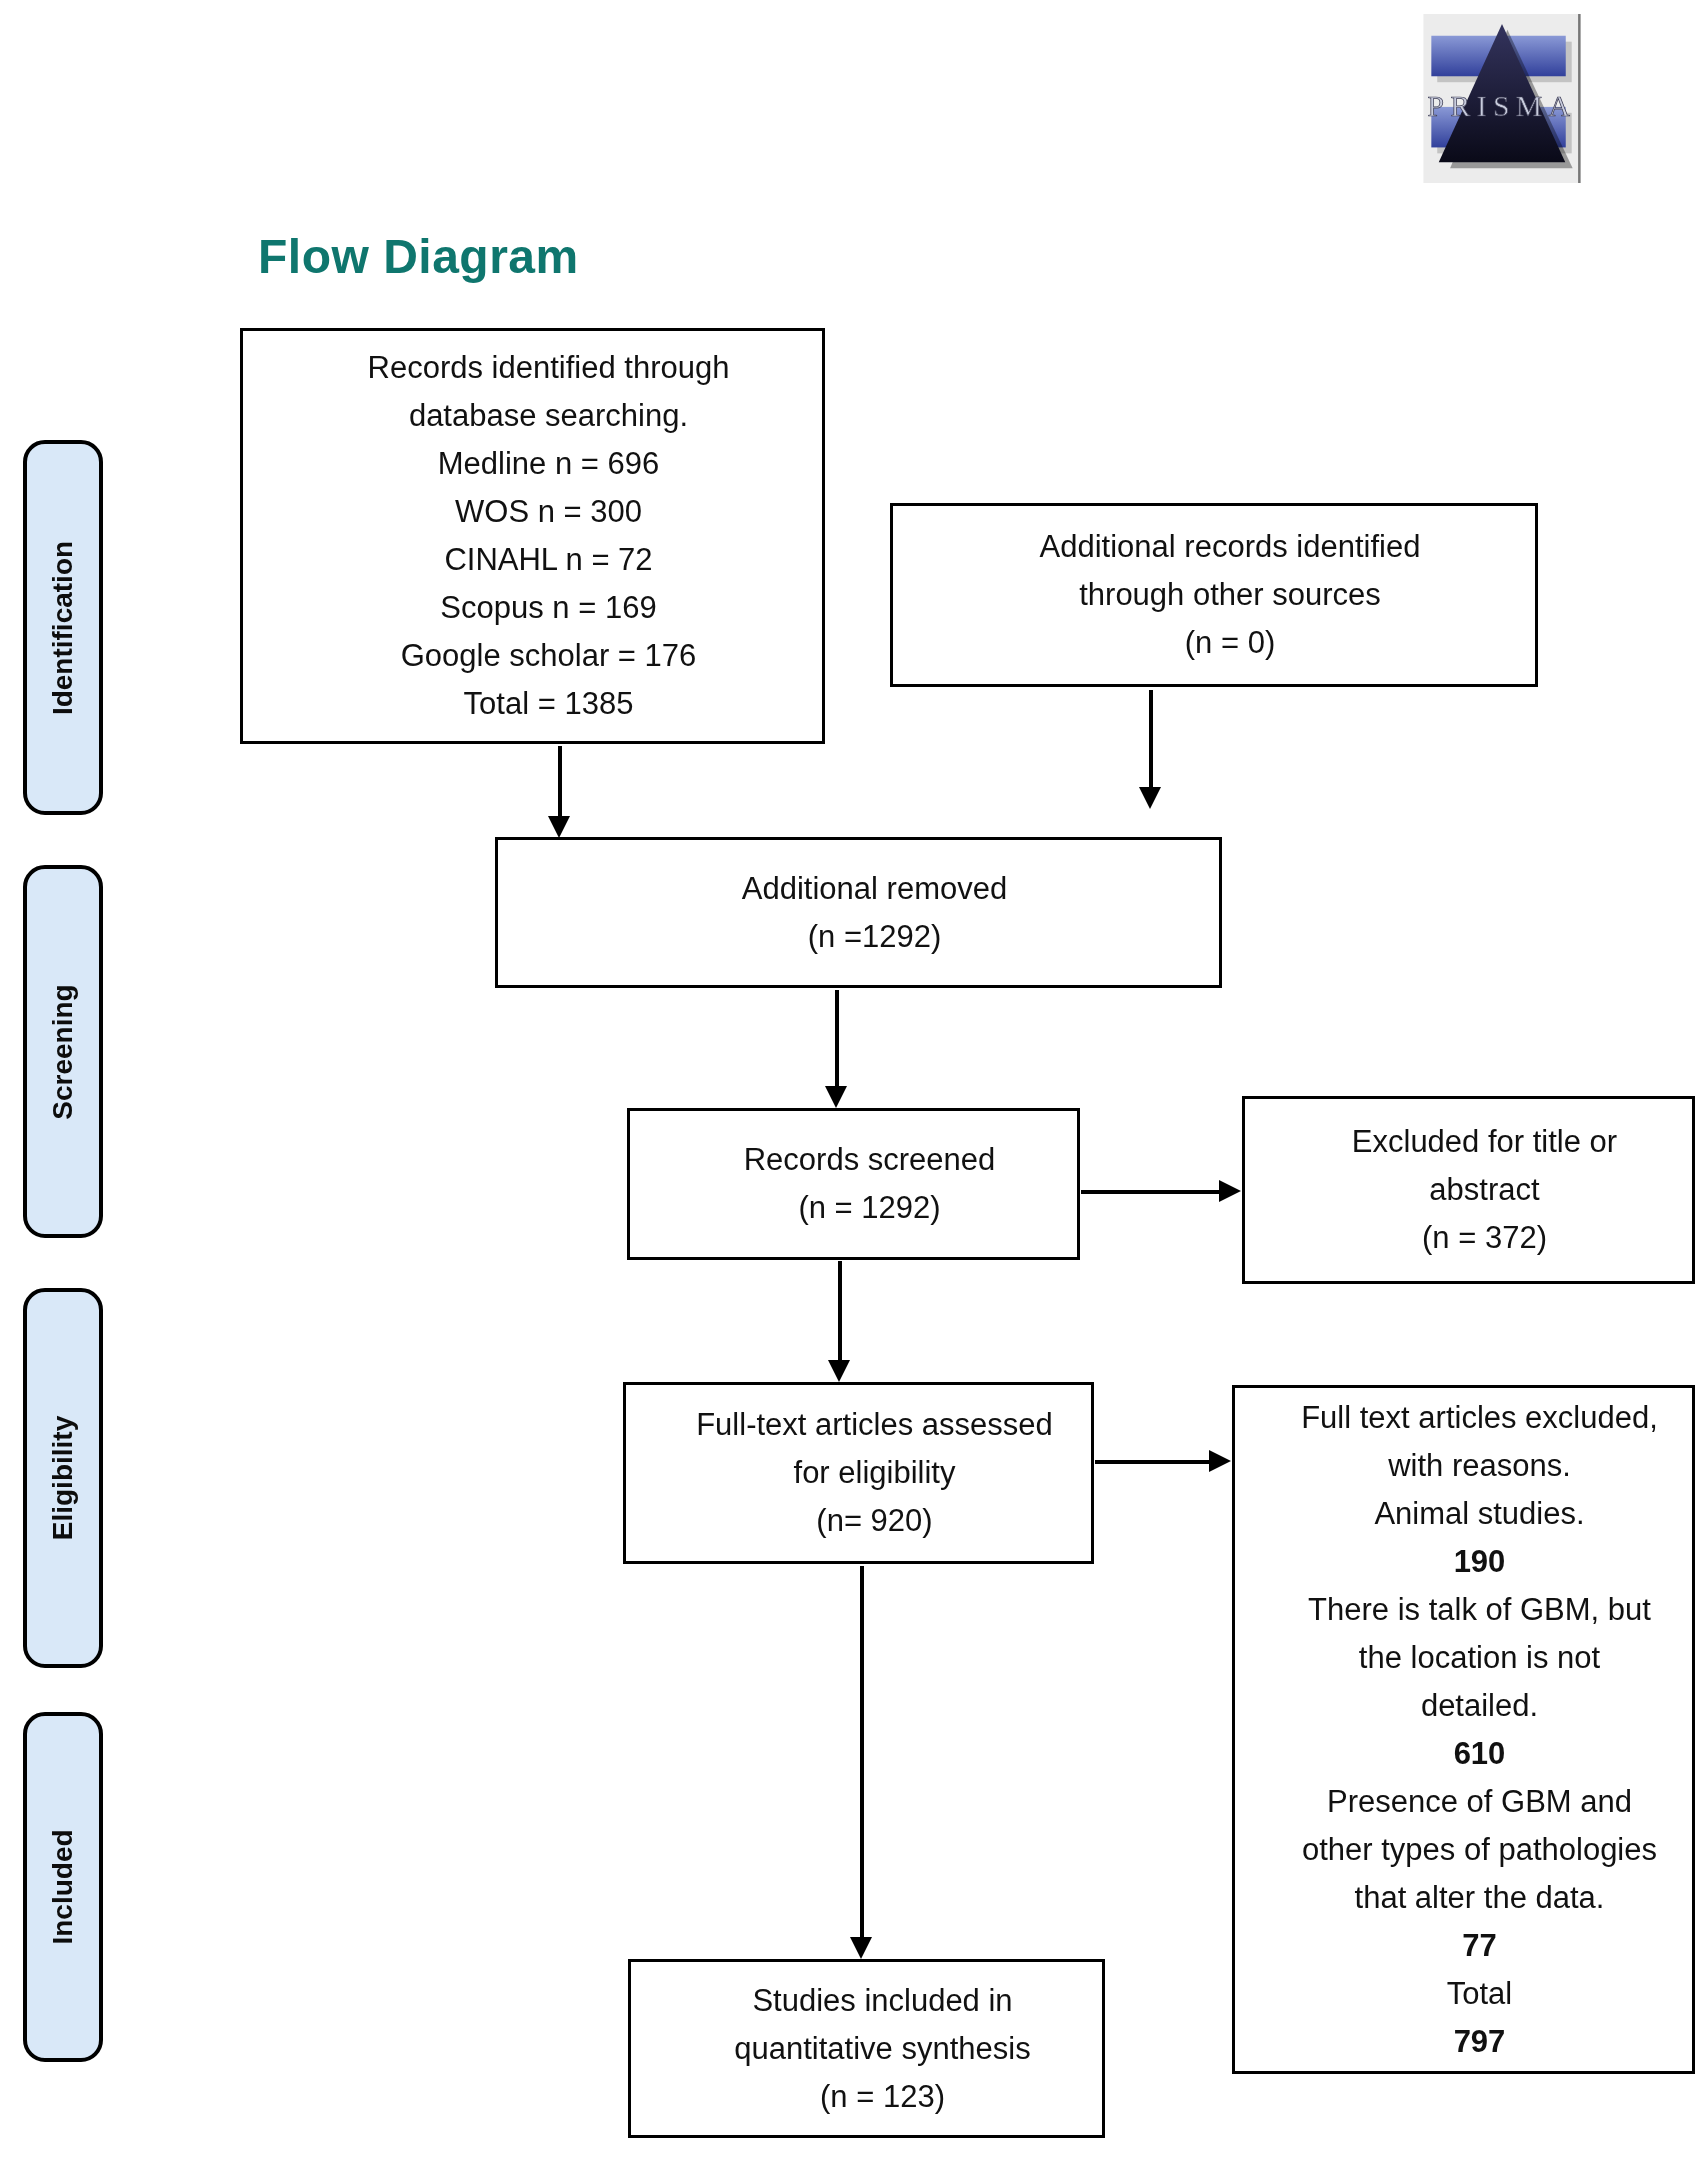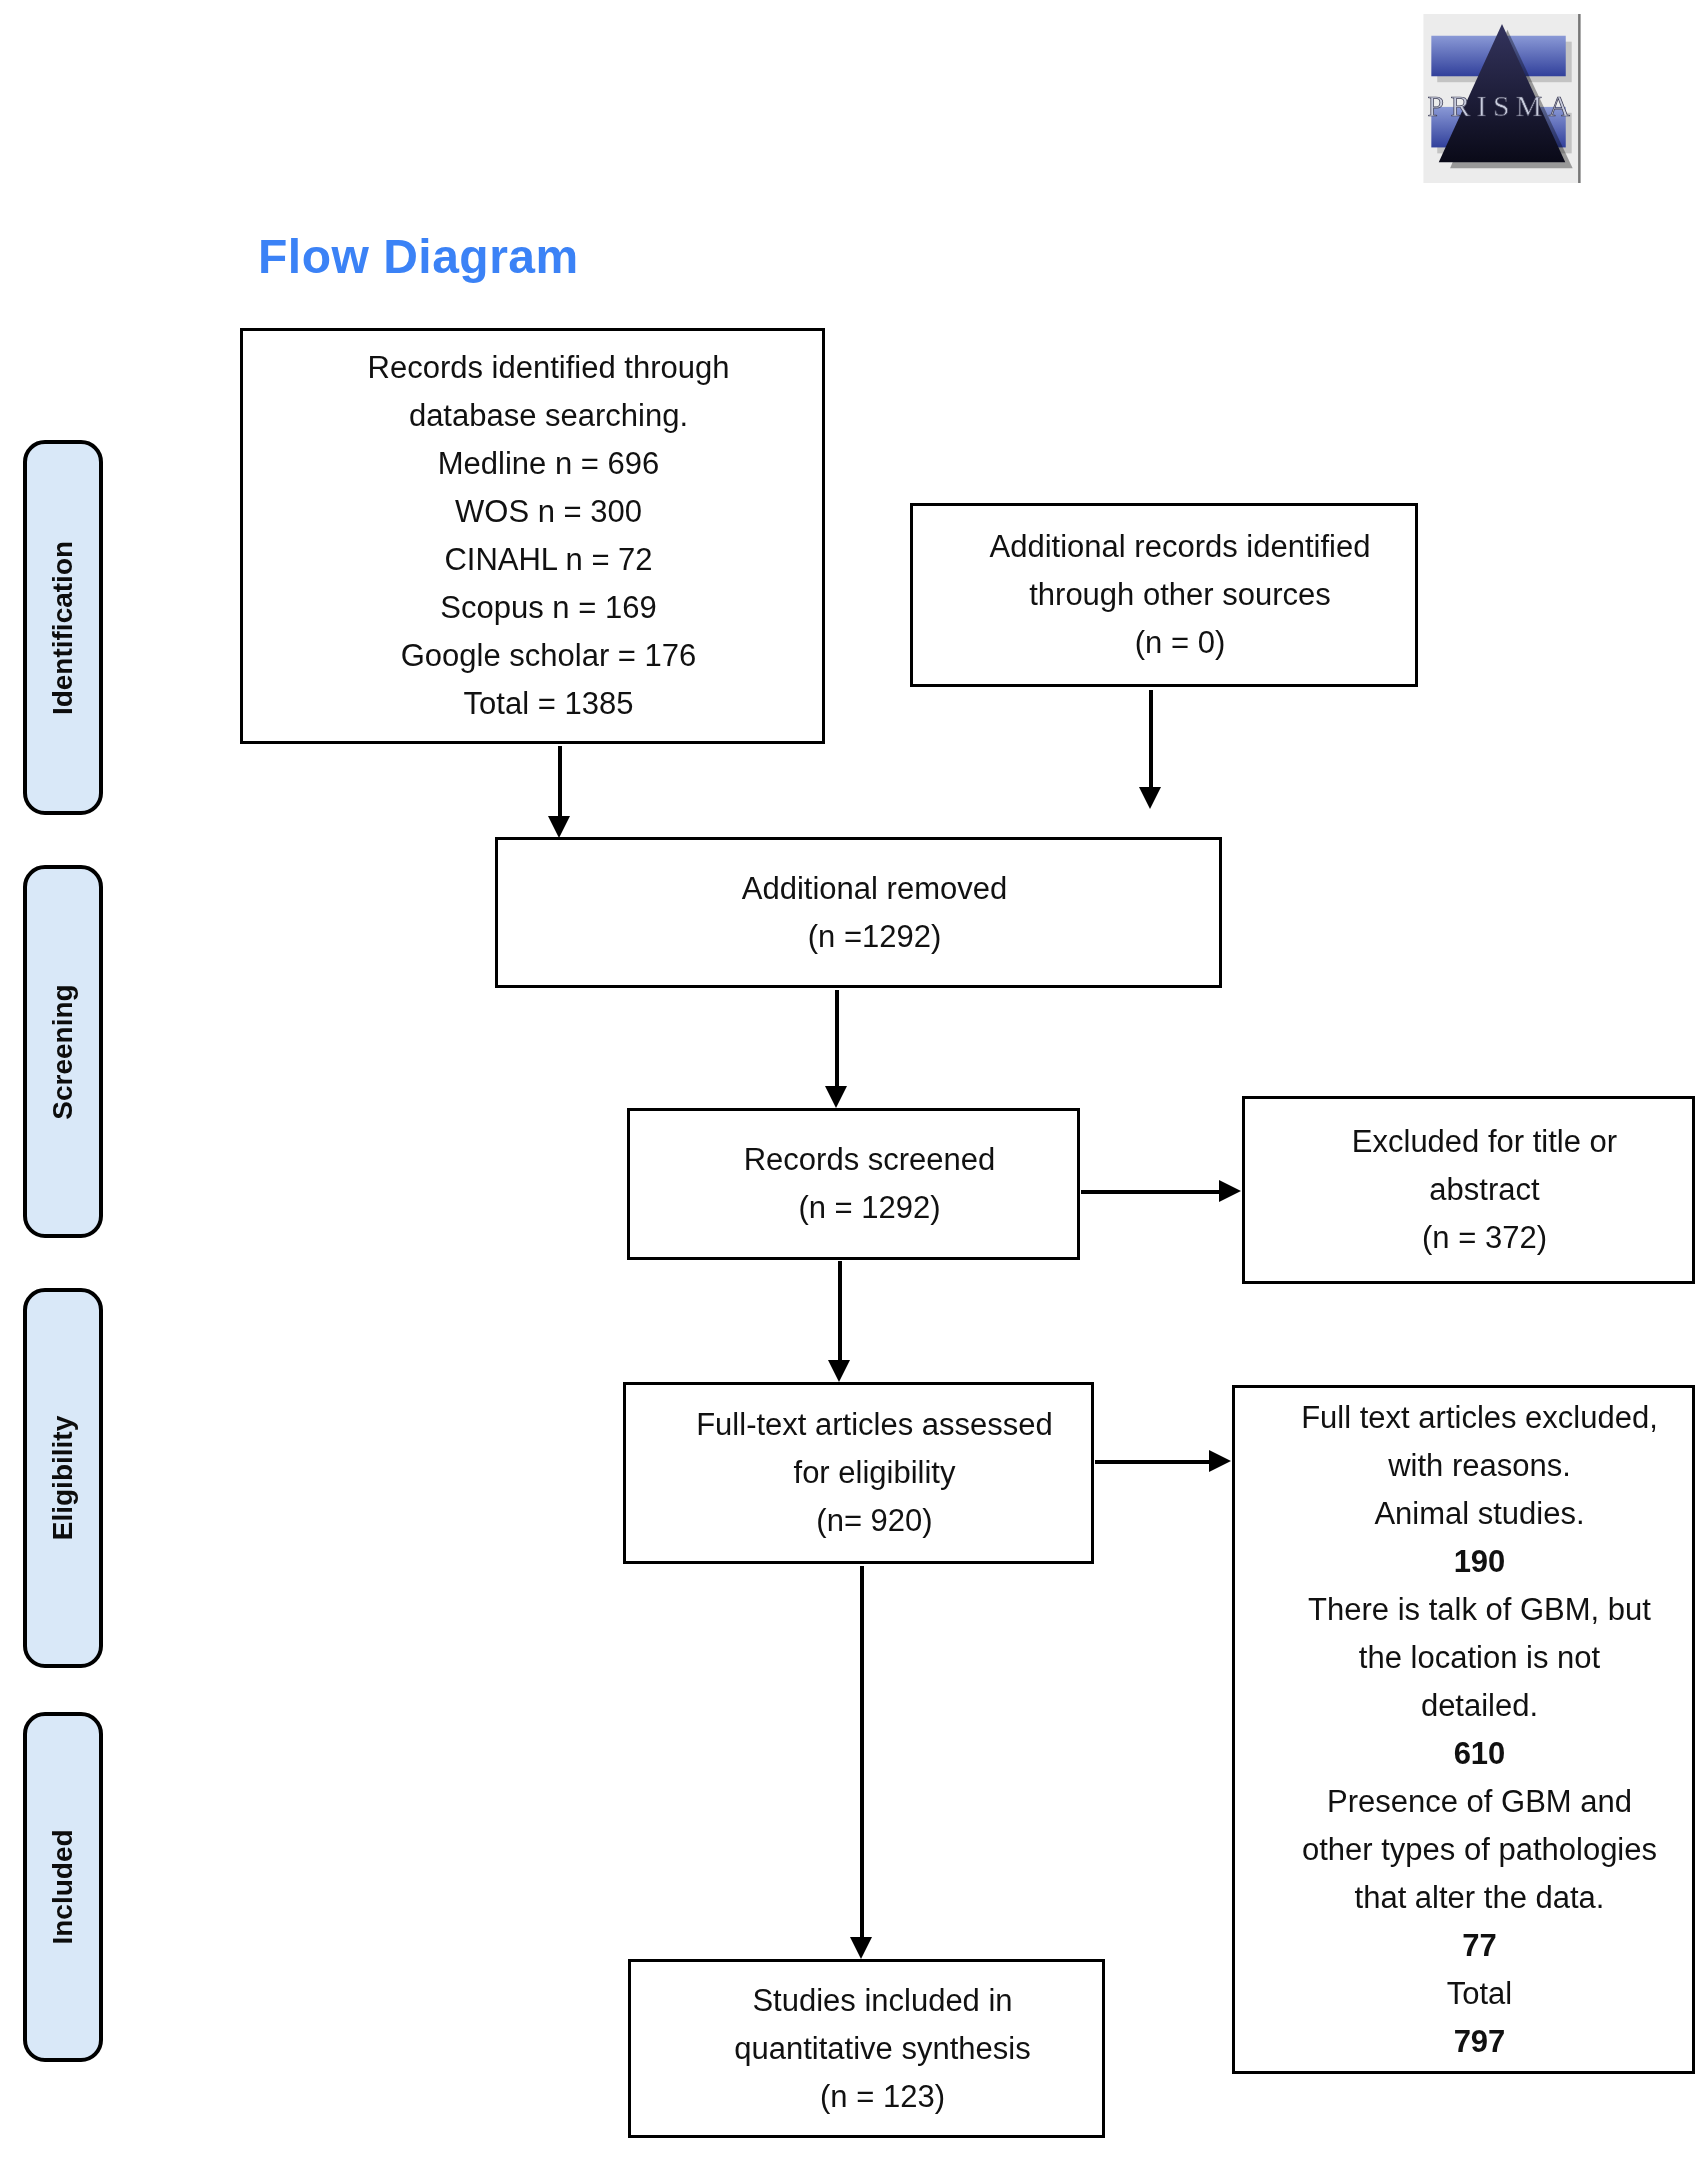--- a/index.html
+++ b/index.html
@@ -7,39 +7,39 @@
     position:relative;
     width:1703px;height:2161px;
     background:#ffffff;
     font-family:"Liberation Sans","DejaVu Sans",sans-serif;
     color:#111111;
     overflow:hidden;
   }
   
   .title{
     position:absolute;left:258px;top:229px;
-    font-size:48px;font-weight:bold;line-height:1.15;color:#3b82f6;
+    font-size:48px;font-weight:bold;line-height:1.15;color:#0f766e;
     letter-spacing:0.5px;
   }
   
   .flowbox{
     position:absolute;
     background:#ffffff;
     border:3.5px solid #000000;
     display:flex;flex-direction:column;
     justify-content:center;align-items:center;
     text-align:center;
     font-size:31px;line-height:48px;
     box-sizing:border-box;
     padding-left:32px;
   }
   .flowbox .line{white-space:nowrap;}
   .flowbox .line.b{font-weight:bold;}
   #box-records-identified{left:240px;top:328px;width:585px;height:416px;}
-  #box-additional-records{left:890px;top:503px;width:508px;height:184px;margin-left:20px;}
+  #box-additional-records{left:890px;top:503px;width:648px;height:184px;}
   #box-duplicates-removed{left:495px;top:837px;width:727px;height:151px;}
   #box-records-screened{left:627px;top:1108px;width:453px;height:152px;}
   #box-excluded-title-abstract{left:1242px;top:1096px;width:453px;height:188px;}
   #box-fulltext-assessed{left:623px;top:1382px;width:471px;height:182px;align-items:center;}
   #box-fulltext-excluded{left:1232px;top:1373px;width:463px;height:689px;margin-top:12px;}
   #box-studies-included{left:628px;top:1959px;width:477px;height:179px;}
   
   .sidelabel{
     position:absolute;left:23px;width:80px;
     background:#d9e8f8;

